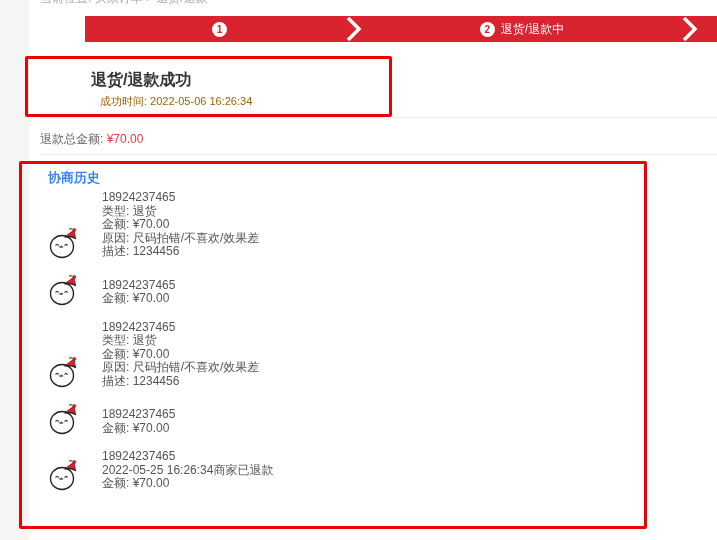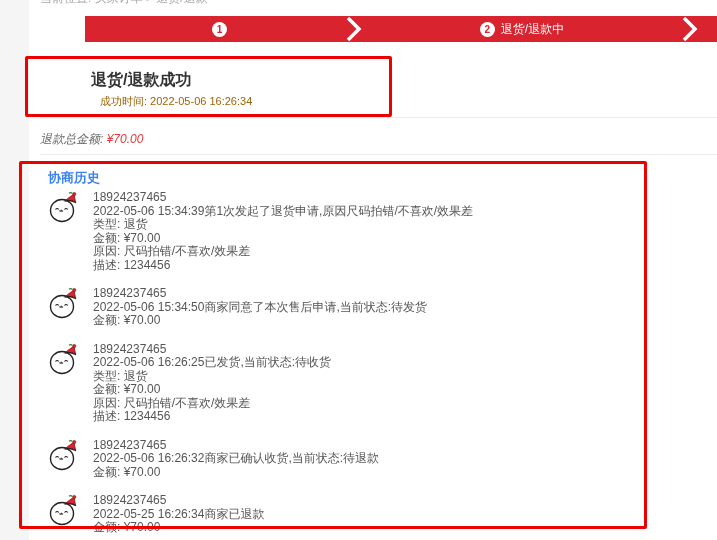--- a/index.html
+++ b/index.html
@@ -46,39 +46,39 @@
   }
   .status-time {
     position:absolute; left:55px; top:94px;
     font-size:11px; color:#a16207;margin-left:45px;
   }
   .divider { position:absolute; height:1px; background:#ededed; }
   .divider-1 { left:40px; top:117px; width:677px; }
   .divider-2 { left:40px; top:154px; width:677px; }
   .refund-row {
     position:absolute; left:40px; top:131px;
-    font-size:12px; color:#666;font-style:italic;
+    font-size:12px; color:#666;
   }
   .refund-amount { color:#e4393c; }
   
   .anno-box {
     position:absolute; border:3px solid #ec0000; border-radius:2px;
     pointer-events:none;
   }
   .anno-box-1 { left:25px; top:56px; width:367px; height:61px; }
   .anno-box-2 { left:19px; top:161px; width:628px; height:368px; }
   
   .history-title {
     position:absolute; left:48px; top:169px;
     font-size:13px; font-weight:bold; color:#3b82f6;
   }
   .history-entries {
     position:absolute; left:48px; top:191px; width:575px;
   }
-  .entry { display:flex; gap:15px; margin-bottom:15px; }
+  .entry { display:flex; gap:24px; margin-bottom:15px;align-items:flex-end; }
   .entry-avatar { flex:0 0 30px; width:30px; height:32px; }
   .entry-body { font-size:12px; line-height:13.5px; color:#555; }
   .entry-body div { white-space:nowrap; }
 </style>
 </head>
 <body>
 
 <div class="left-strip"></div>
 
 <div class="breadcrumb">当前位置: 买家订单  &gt;  退货/退款</div>
@@ -117,21 +117,20 @@
       <path d="M 7.5 18.5 q 1.6 -2 3.2 0" fill="none" stroke="#222" stroke-width="1.2"></path>
       <path d="M 16.5 18.5 q 1.6 -2 3.2 0" fill="none" stroke="#222" stroke-width="1.2"></path>
       <path d="M 11.5 19.5 q 0.8 1.6 1.7 0 q 0.8 1.6 1.7 0" fill="none" stroke="#222" stroke-width="1.1"></path>
       <path d="M 17 9.5 L 26 3 L 27.5 11 Q 22 8.5 17 9.5 Z" fill="#d9232e" stroke="#8c0f16" stroke-width="0.8"></path>
       <path d="M 16.5 10.2 Q 22.5 8.6 28 11.6" fill="none" stroke="#222" stroke-width="1.3"></path>
       <circle cx="26.3" cy="3" r="1.6" fill="#d9232e" stroke="#8c0f16" stroke-width="0.6"></circle>
       <path d="M 24.5 2.5 q -2 -1.5 -3.5 -0.2" fill="none" stroke="#3a7d2c" stroke-width="1.2"></path>
     </svg>
     <div class="entry-body">
       <div>18924237465</div>
-      <div>2022-05-06 15:34:39第1次发起了退货申请,原因尺码拍错/不喜欢/效果差</div>
       <div>
           <div>类型: 退货</div>
           <div>金额: ¥70.00</div>
           <div>原因: 尺码拍错/不喜欢/效果差</div>
           <div>描述: 1234456</div>
         </div>
     </div>
   </div>
 
   <div class="entry">
@@ -140,41 +139,39 @@
       <path d="M 7.5 18.5 q 1.6 -2 3.2 0" fill="none" stroke="#222" stroke-width="1.2"></path>
       <path d="M 16.5 18.5 q 1.6 -2 3.2 0" fill="none" stroke="#222" stroke-width="1.2"></path>
       <path d="M 11.5 19.5 q 0.8 1.6 1.7 0 q 0.8 1.6 1.7 0" fill="none" stroke="#222" stroke-width="1.1"></path>
       <path d="M 17 9.5 L 26 3 L 27.5 11 Q 22 8.5 17 9.5 Z" fill="#d9232e" stroke="#8c0f16" stroke-width="0.8"></path>
       <path d="M 16.5 10.2 Q 22.5 8.6 28 11.6" fill="none" stroke="#222" stroke-width="1.3"></path>
       <circle cx="26.3" cy="3" r="1.6" fill="#d9232e" stroke="#8c0f16" stroke-width="0.6"></circle>
       <path d="M 24.5 2.5 q -2 -1.5 -3.5 -0.2" fill="none" stroke="#3a7d2c" stroke-width="1.2"></path>
     </svg>
     <div class="entry-body">
       <div>18924237465</div>
-      <div>2022-05-06 15:34:50商家同意了本次售后申请,当前状态:待发货</div>
-      <div>
-          <div>金额: ¥70.00</div>
-        </div>
-    </div>
-  </div>
-
-  <div class="entry">
-    <svg class="entry-avatar" viewBox="0 0 30 32">
-      <ellipse cx="14" cy="19.5" rx="11.5" ry="11" fill="#ffffff" stroke="#222" stroke-width="1.4"></ellipse>
-      <path d="M 7.5 18.5 q 1.6 -2 3.2 0" fill="none" stroke="#222" stroke-width="1.2"></path>
-      <path d="M 16.5 18.5 q 1.6 -2 3.2 0" fill="none" stroke="#222" stroke-width="1.2"></path>
-      <path d="M 11.5 19.5 q 0.8 1.6 1.7 0 q 0.8 1.6 1.7 0" fill="none" stroke="#222" stroke-width="1.1"></path>
-      <path d="M 17 9.5 L 26 3 L 27.5 11 Q 22 8.5 17 9.5 Z" fill="#d9232e" stroke="#8c0f16" stroke-width="0.8"></path>
-      <path d="M 16.5 10.2 Q 22.5 8.6 28 11.6" fill="none" stroke="#222" stroke-width="1.3"></path>
-      <circle cx="26.3" cy="3" r="1.6" fill="#d9232e" stroke="#8c0f16" stroke-width="0.6"></circle>
-      <path d="M 24.5 2.5 q -2 -1.5 -3.5 -0.2" fill="none" stroke="#3a7d2c" stroke-width="1.2"></path>
-    </svg>
-    <div class="entry-body">
-      <div>18924237465</div>
-      <div>2022-05-06 16:26:25已发货,当前状态:待收货</div>
+      <div>
+          <div>金额: ¥70.00</div>
+        </div>
+    </div>
+  </div>
+
+  <div class="entry">
+    <svg class="entry-avatar" viewBox="0 0 30 32">
+      <ellipse cx="14" cy="19.5" rx="11.5" ry="11" fill="#ffffff" stroke="#222" stroke-width="1.4"></ellipse>
+      <path d="M 7.5 18.5 q 1.6 -2 3.2 0" fill="none" stroke="#222" stroke-width="1.2"></path>
+      <path d="M 16.5 18.5 q 1.6 -2 3.2 0" fill="none" stroke="#222" stroke-width="1.2"></path>
+      <path d="M 11.5 19.5 q 0.8 1.6 1.7 0 q 0.8 1.6 1.7 0" fill="none" stroke="#222" stroke-width="1.1"></path>
+      <path d="M 17 9.5 L 26 3 L 27.5 11 Q 22 8.5 17 9.5 Z" fill="#d9232e" stroke="#8c0f16" stroke-width="0.8"></path>
+      <path d="M 16.5 10.2 Q 22.5 8.6 28 11.6" fill="none" stroke="#222" stroke-width="1.3"></path>
+      <circle cx="26.3" cy="3" r="1.6" fill="#d9232e" stroke="#8c0f16" stroke-width="0.6"></circle>
+      <path d="M 24.5 2.5 q -2 -1.5 -3.5 -0.2" fill="none" stroke="#3a7d2c" stroke-width="1.2"></path>
+    </svg>
+    <div class="entry-body">
+      <div>18924237465</div>
       <div>
           <div>类型: 退货</div>
           <div>金额: ¥70.00</div>
           <div>原因: 尺码拍错/不喜欢/效果差</div>
           <div>描述: 1234456</div>
         </div>
     </div>
   </div>
 
   <div class="entry">
@@ -183,21 +180,20 @@
       <path d="M 7.5 18.5 q 1.6 -2 3.2 0" fill="none" stroke="#222" stroke-width="1.2"></path>
       <path d="M 16.5 18.5 q 1.6 -2 3.2 0" fill="none" stroke="#222" stroke-width="1.2"></path>
       <path d="M 11.5 19.5 q 0.8 1.6 1.7 0 q 0.8 1.6 1.7 0" fill="none" stroke="#222" stroke-width="1.1"></path>
       <path d="M 17 9.5 L 26 3 L 27.5 11 Q 22 8.5 17 9.5 Z" fill="#d9232e" stroke="#8c0f16" stroke-width="0.8"></path>
       <path d="M 16.5 10.2 Q 22.5 8.6 28 11.6" fill="none" stroke="#222" stroke-width="1.3"></path>
       <circle cx="26.3" cy="3" r="1.6" fill="#d9232e" stroke="#8c0f16" stroke-width="0.6"></circle>
       <path d="M 24.5 2.5 q -2 -1.5 -3.5 -0.2" fill="none" stroke="#3a7d2c" stroke-width="1.2"></path>
     </svg>
     <div class="entry-body">
       <div>18924237465</div>
-      <div>2022-05-06 16:26:32商家已确认收货,当前状态:待退款</div>
       <div>
           <div>金额: ¥70.00</div>
         </div>
     </div>
   </div>
 
   <div class="entry">
     <svg class="entry-avatar" viewBox="0 0 30 32">
       <ellipse cx="14" cy="19.5" rx="11.5" ry="11" fill="#ffffff" stroke="#222" stroke-width="1.4"></ellipse>
       <path d="M 7.5 18.5 q 1.6 -2 3.2 0" fill="none" stroke="#222" stroke-width="1.2"></path>

